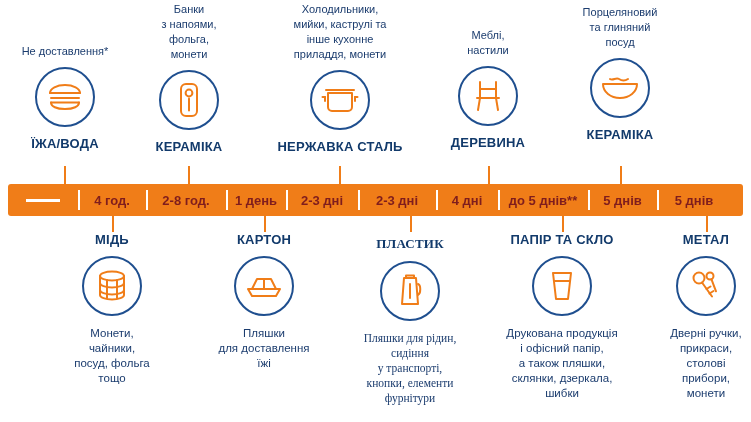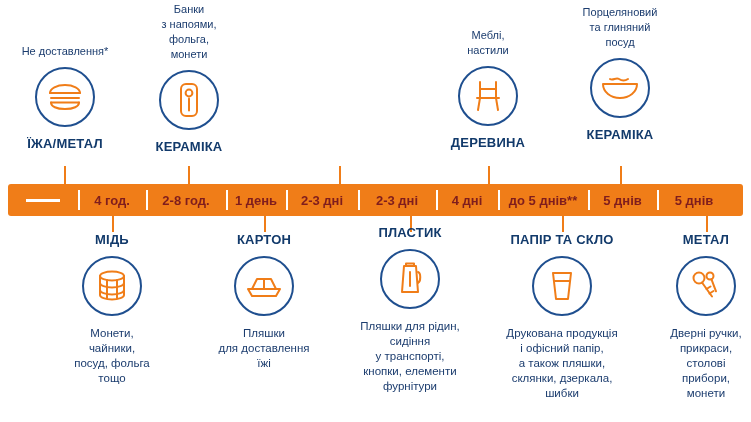--- a/index.html
+++ b/index.html
@@ -112,40 +112,57 @@
     <div class="cap-top">Не доставлення*</div>
     <div class="circle" style="margin-top:8px;">
       <svg width="36" height="30" viewBox="0 0 36 30" fill="none" stroke="#F07D18" stroke-width="2" stroke-linecap="round" stroke-linejoin="round">
         <path d="M3 11c0-4.4 6.7-8 15-8s15 3.6 15 8"></path>
         <path d="M3 11h30"></path>
         <path d="M4 16h28"></path>
         <path d="M4 20.5c0 4 5.5 6.5 14 6.5s14-2.5 14-6.5"></path>
         <path d="M4 20.5h28"></path>
       </svg>
     </div>
-    <div class="title" style="margin-top:9px;">ЇЖА/МЕТАЛ</div>
+    <div class="title" style="margin-top:9px;">ЇЖА/ВОДА</div>
   </div>
   <div class="connector" style="left:64px; top:166px; height:20px;"></div>
 
   <div class="item" style="left:128px; top:0px; width:122px;">
     <div class="cap-top" style="white-space:pre-line; padding-top:2px;">Банки
 з напоями,
 фольга,
 монети</div>
     <div class="circle" style="margin-top:8px;">
       <svg width="22" height="36" viewBox="0 0 22 36" fill="none" stroke="#F07D18" stroke-width="2" stroke-linecap="round" stroke-linejoin="round">
         <rect x="3" y="2" width="16" height="32" rx="5"></rect>
         <circle cx="11" cy="11" r="3.4"></circle>
         <path d="M11 16.5v12"></path>
       </svg>
     </div>
     <div class="title" style="margin-top:9px;">КЕРАМІКА</div>
   </div>
   <div class="connector" style="left:188px; top:166px; height:20px;"></div>
 
+  <div class="item" style="left:255px; top:0px; width:170px;">
+    <div class="cap-top" style="white-space:pre-line; padding-top:2px;">Холодильники,
+мийки, каструлі та
+інше кухонне
+приладдя, монети</div>
+    <div class="circle" style="margin-top:8px;">
+      <svg width="38" height="30" viewBox="0 0 38 30" fill="none" stroke="#F07D18" stroke-width="2" stroke-linecap="round" stroke-linejoin="round">
+        <path d="M7 8h24v14a4 4 0 0 1-4 4H11a4 4 0 0 1-4-4z"></path>
+        <path d="M5 5h28"></path>
+        <path d="M4 12H1.5"></path>
+        <path d="M34 12h2.5"></path>
+        <path d="M4 12v4"></path>
+        <path d="M34 12v4"></path>
+      </svg>
+    </div>
+    <div class="title" style="margin-top:9px;">НЕРЖАВКА СТАЛЬ</div>
+  </div>
   <div class="connector" style="left:339px; top:166px; height:20px;"></div>
 
   <div class="item" style="left:428px; top:28px; width:120px;">
     <div class="cap-top" style="white-space:pre-line;">Меблі,
 настили</div>
     <div class="circle" style="margin-top:8px;">
       <svg width="30" height="34" viewBox="0 0 30 34" fill="none" stroke="#F07D18" stroke-width="2" stroke-linecap="round" stroke-linejoin="round">
         <path d="M7 3v16"></path>
         <path d="M23 3v16"></path>
         <path d="M4 19h22"></path>
@@ -215,21 +232,21 @@
         <path d="M7 16l5-10h14l5 10"></path>
         <path d="M19 6v10"></path>
       </svg>
     </div>
     <div class="cap-bottom" style="white-space:pre-line; margin-top:10px;">Пляшки
 для доставлення
 їжі</div>
   </div>
 
   <div class="connector" style="left:410px; top:214px; height:18px;"></div>
-  <div class="item" style="left:340px; top:225px; width:140px;">
+  <div class="item" style="left:340px; top:236px; width:140px;font-family:Liberation Serif, serif;">
     <div class="title">ПЛАСТИК</div>
     <div class="circle" style="margin-top:9px;">
       <svg width="28" height="34" viewBox="0 0 28 34" fill="none" stroke="#F07D18" stroke-width="2" stroke-linecap="round" stroke-linejoin="round">
         <path d="M8 4h12l2 26H6z"></path>
         <path d="M10 4V1.5h8V4"></path>
         <path d="M14 10v14"></path>
         <path d="M22 10c3 1 3 9 0 11"></path>
       </svg>
     </div>
     <div class="cap-bottom" style="white-space:pre-line; margin-top:10px;">Пляшки для рідин,

